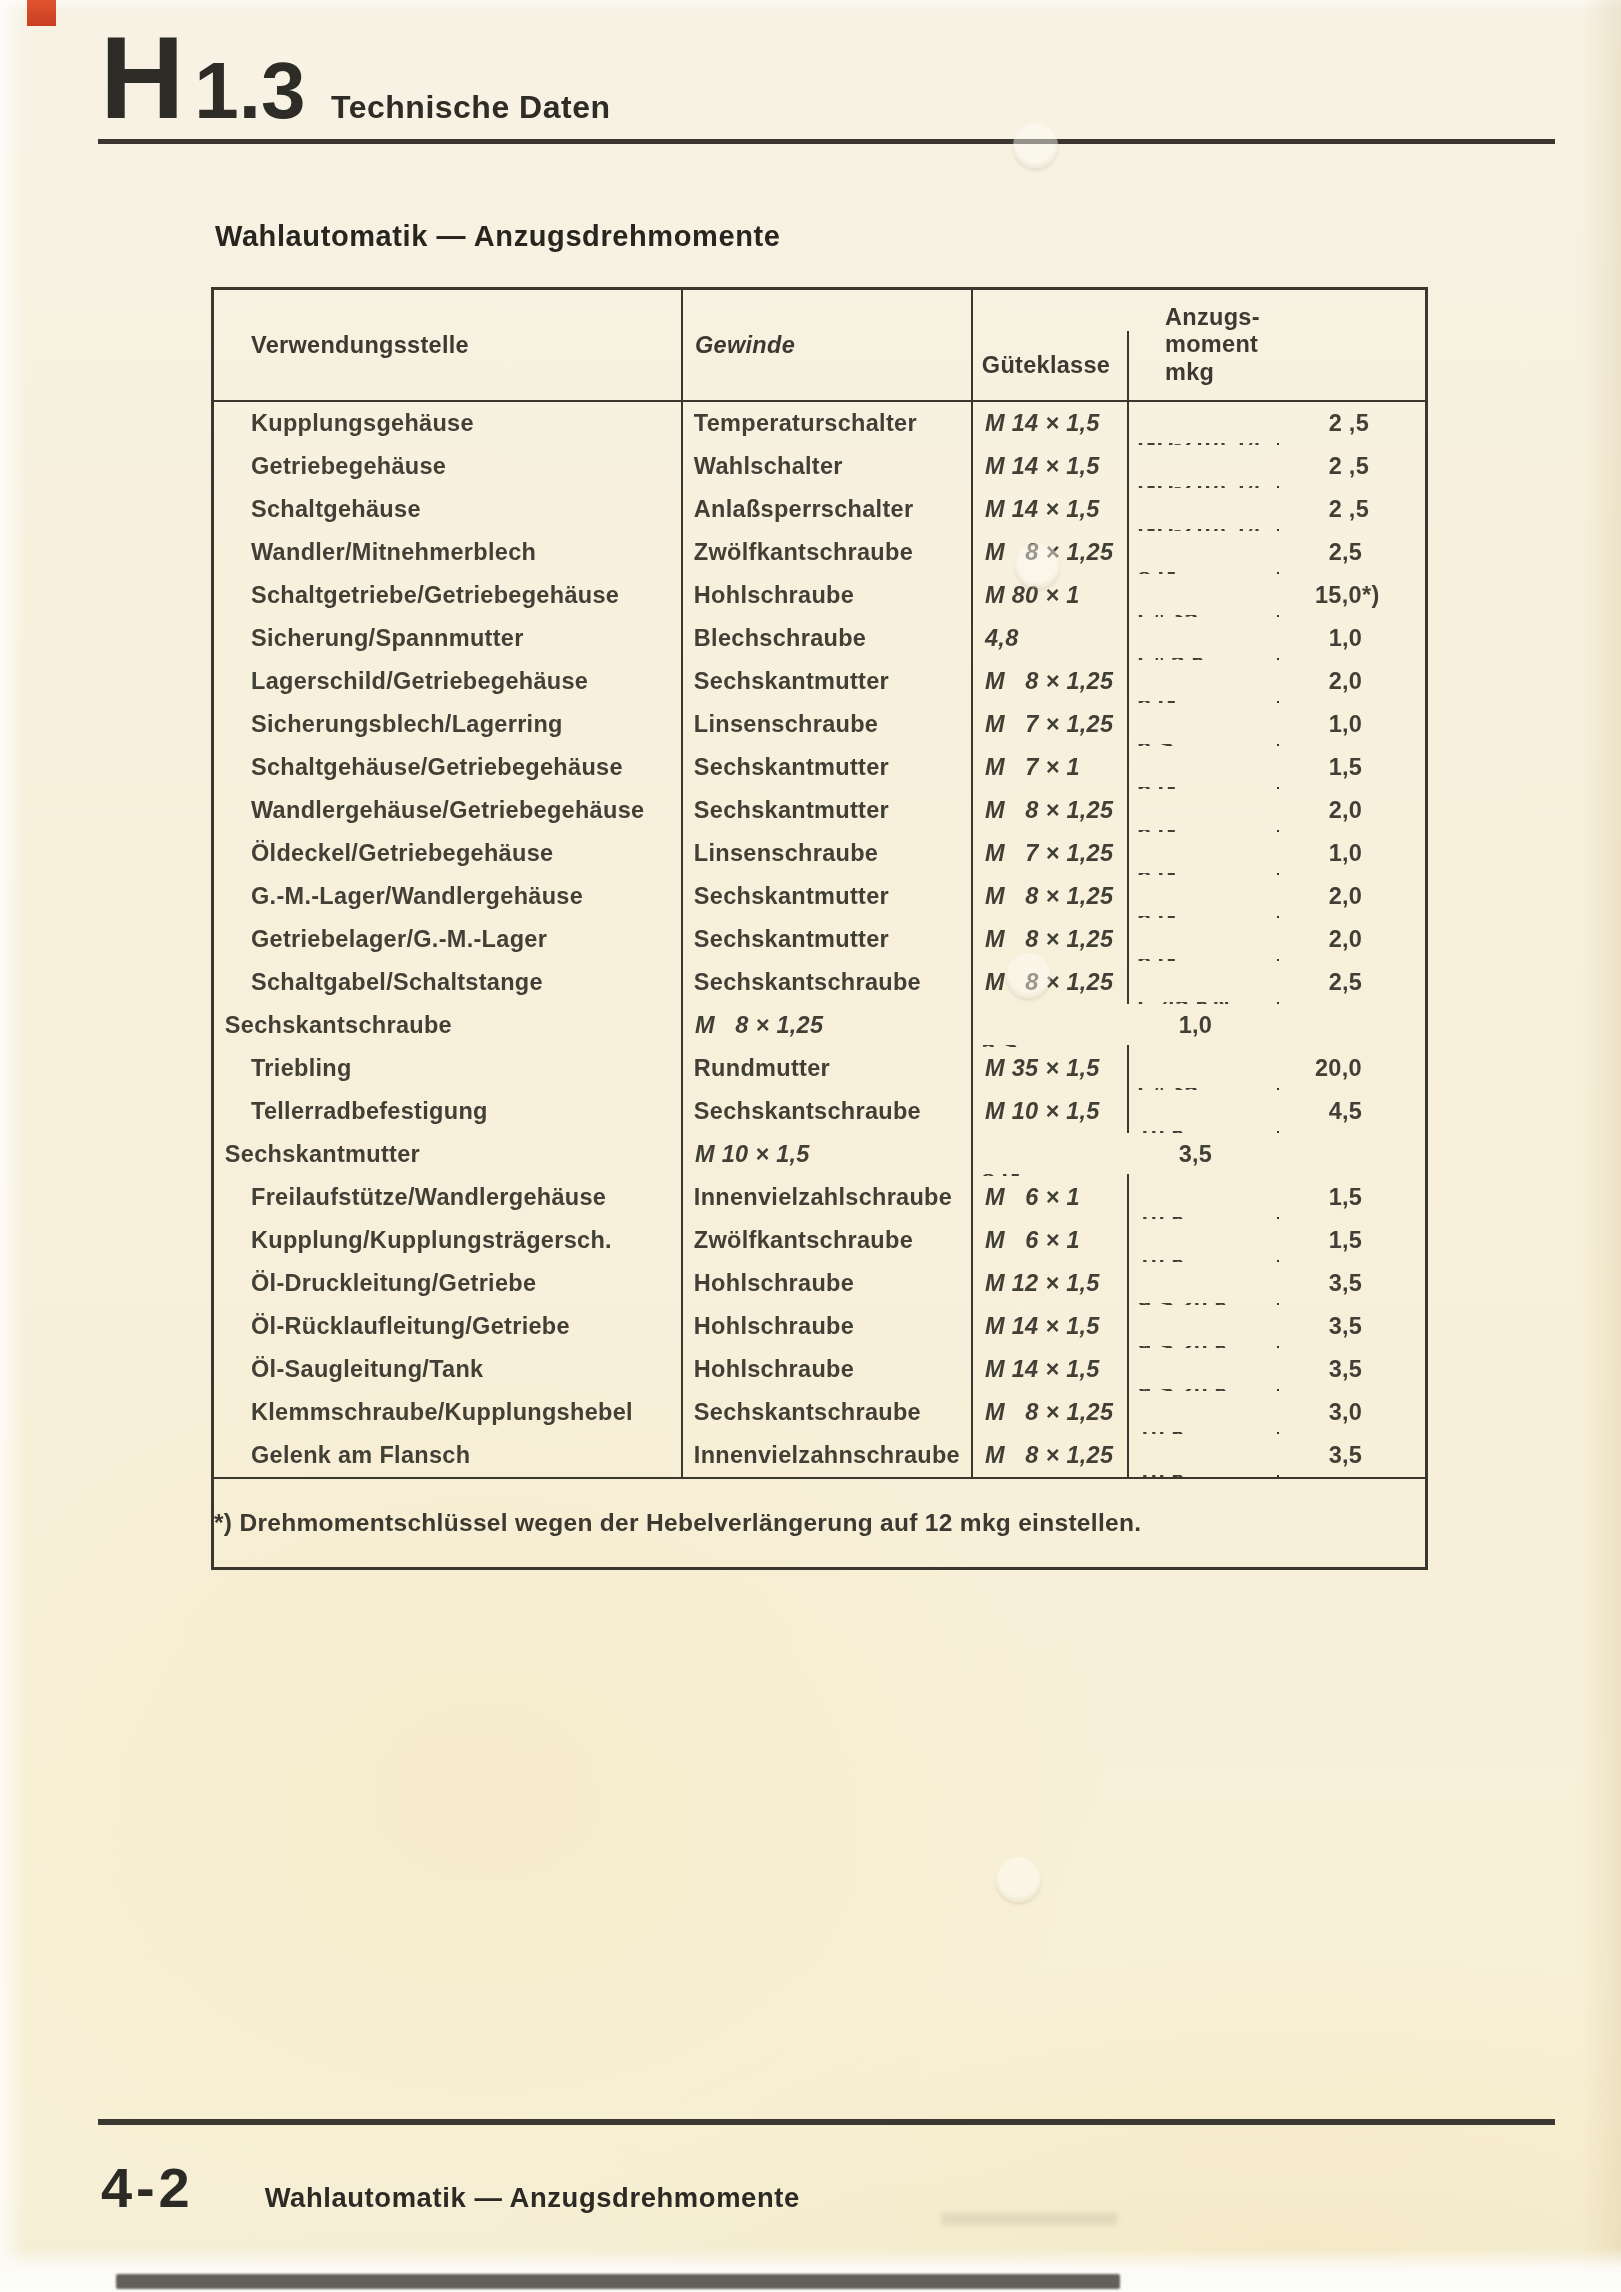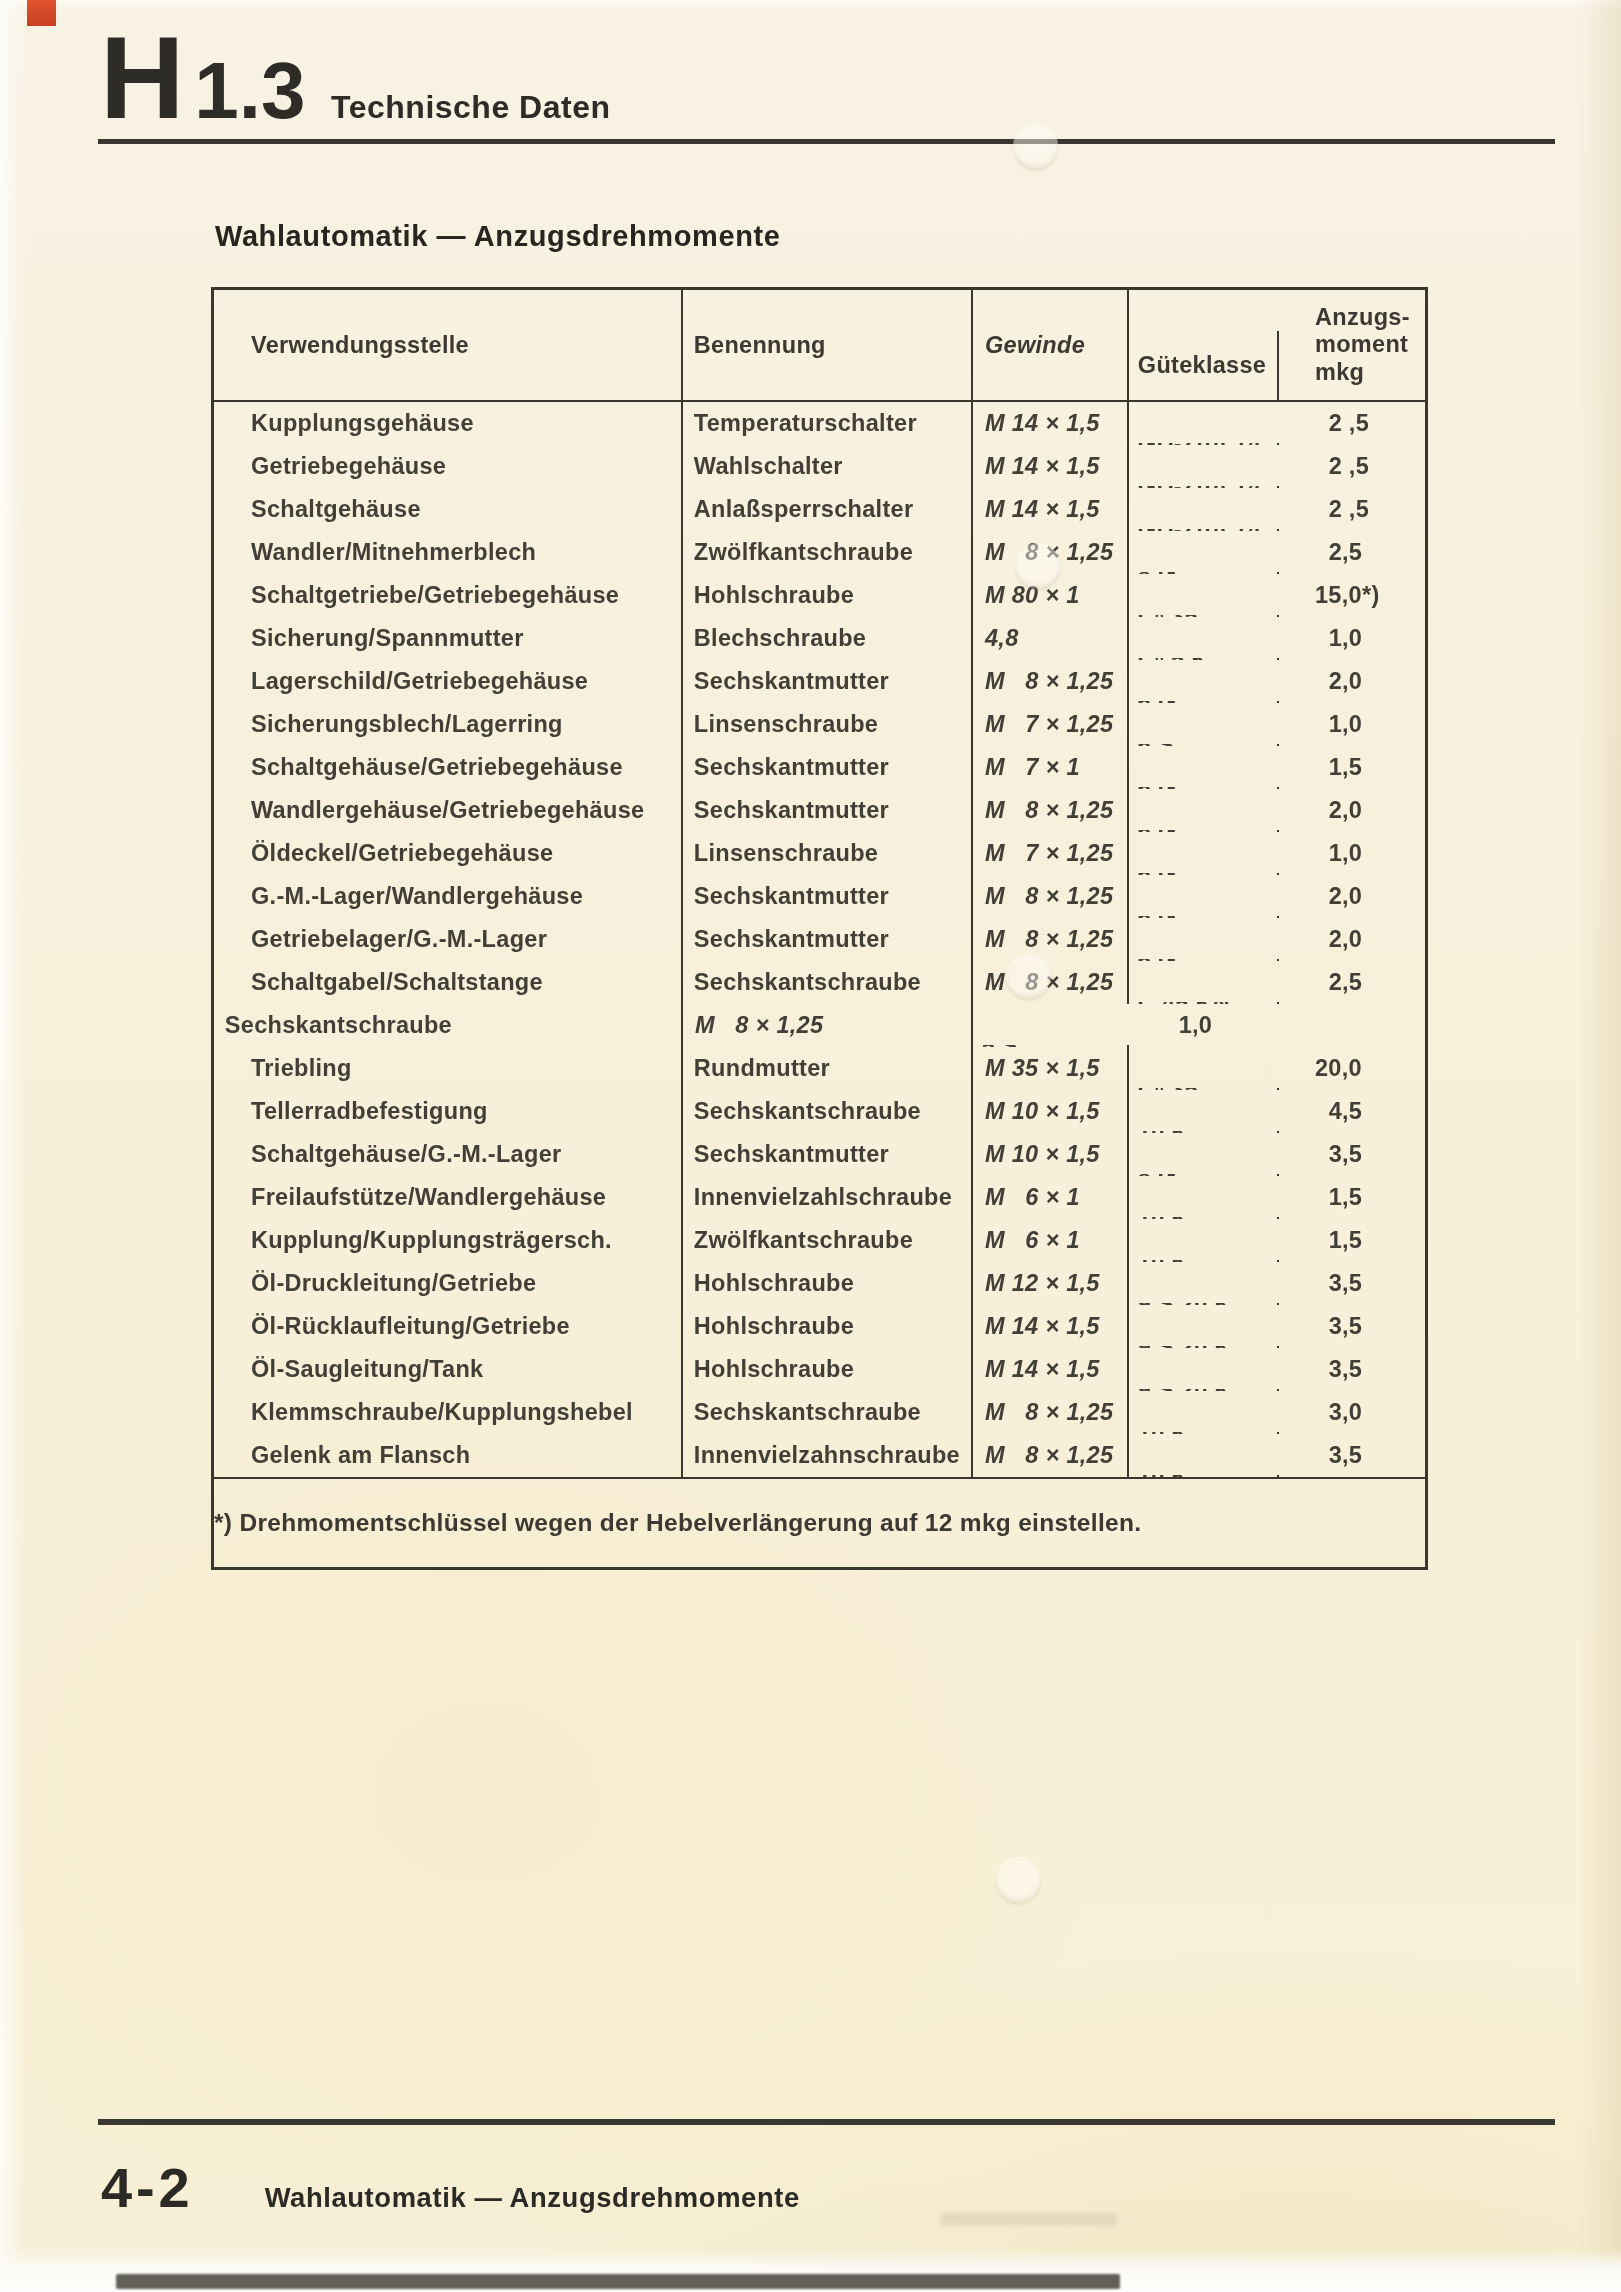--- a/index.html
+++ b/index.html
@@ -90,21 +90,20 @@
     <span class="h-number">1.3</span>
     <span class="h-caption">Technische Daten</span>
   </div>
   <div class="header-rule"></div>
 
   <div class="page-title">Wahlautomatik — Anzugsdrehmomente</div>
 
   <div class="torque-table">
     <div class="t-head">
       <div class="cell c1">Verwendungsstelle</div>
-      <div class="cell c2">Benennung</div>
       <div class="cell c3">Gewinde</div>
       <div class="cell c4">Güteklasse</div>
       <div class="cell c5 h-moment">
         <span>Anzugs-</span>
         <span>moment</span>
         <span>mkg</span>
       </div>
     </div>
     <div class="t-body">
         <div class="t-row">
@@ -219,21 +218,20 @@
           <div class="cell c5">20,0</div>
         </div>
         <div class="t-row">
           <div class="cell c1">Tellerradbefestigung</div>
           <div class="cell c2">Sechskantschraube</div>
           <div class="cell c3">M 10 × 1,5</div>
           <div class="cell c4">10 K</div>
           <div class="cell c5">  4,5</div>
         </div>
         <div class="t-row">
-          <div class="cell c1">Schaltgehäuse/G.-M.-Lager</div>
           <div class="cell c2">Sechskantmutter</div>
           <div class="cell c3">M 10 × 1,5</div>
           <div class="cell c4">8 G</div>
           <div class="cell c5">  3,5</div>
         </div>
         <div class="t-row">
           <div class="cell c1">Freilaufstütze/Wandlergehäuse</div>
           <div class="cell c2">Innenvielzahlschraube</div>
           <div class="cell c3">M   6 × 1</div>
           <div class="cell c4">10 K</div>

